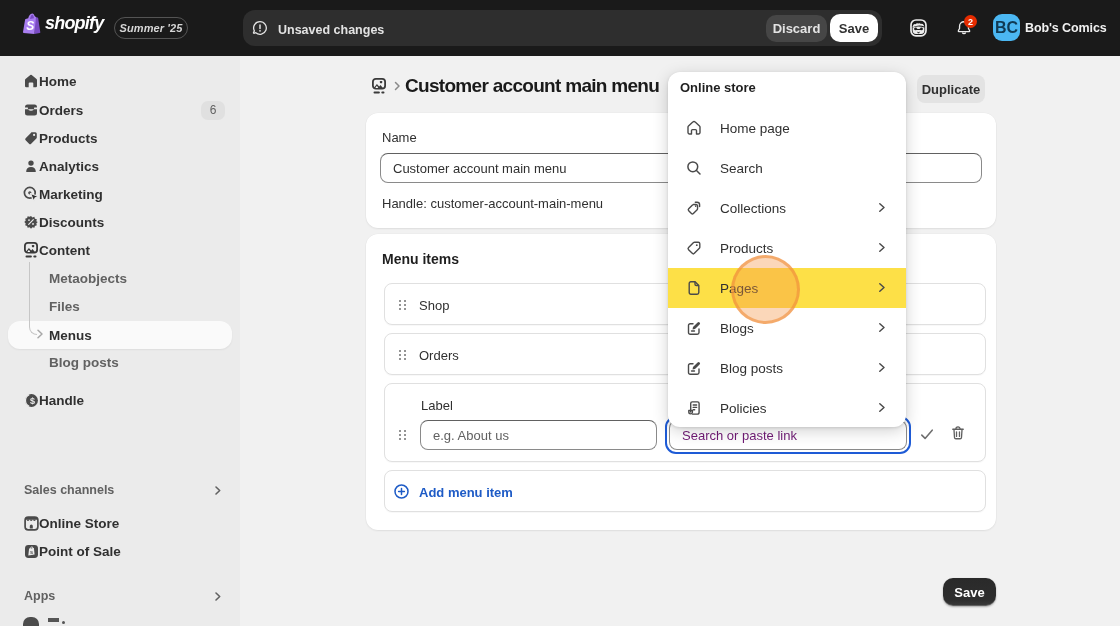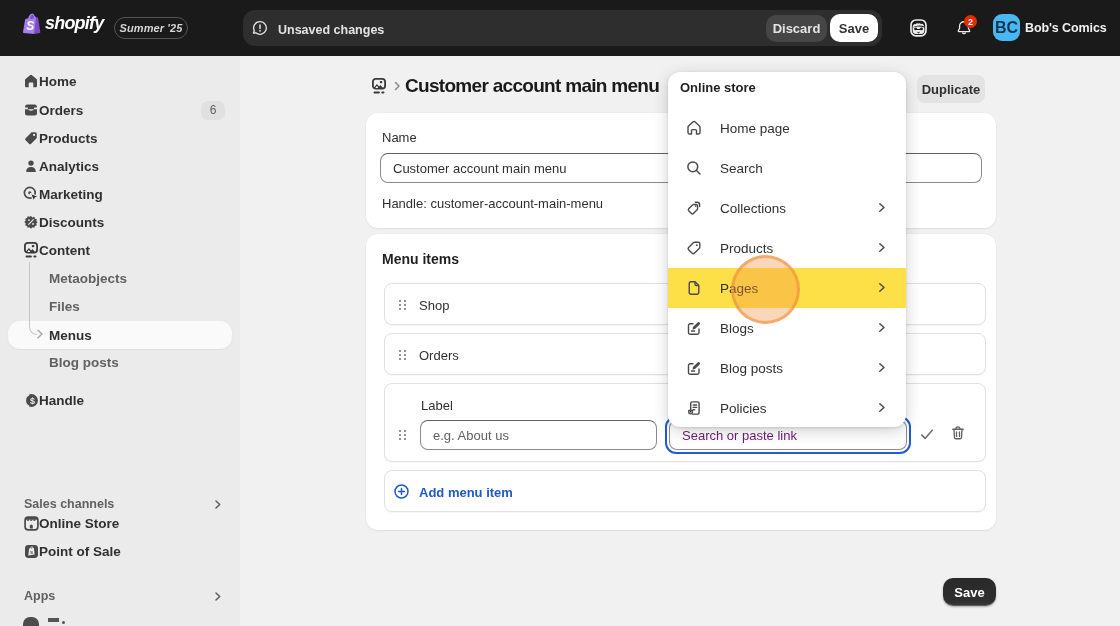--- a/index.html
+++ b/index.html
@@ -187,21 +187,21 @@
   <div class="nav" style="top:330px">
       <span class="ic">
     <svg width="15" height="15" viewBox="0 0 15 15" fill="#4a4a4a">
           <circle cx="7.5" cy="7.5" r="6.4"></circle>
           <text x="6" y="10.7" font-size="9" font-weight="bold" fill="#ebebeb" font-family="Liberation Sans">$</text>
           <path d="M5.2 1.7 A6.4 6.4 0 0 0 5.2 13.3" stroke="#ebebeb" stroke-width="1.2" fill="none"></path>
         </svg>
   </span>
       <span class="lbl">Handle</span>
     </div>
-  <div class="navhead" style="top:434px">Sales channels
+  <div class="navhead" style="top:420px">Sales channels
     <svg width="11" height="11" viewBox="0 0 11 11" fill="none" stroke="#616161" stroke-width="1.6" stroke-linecap="round" stroke-linejoin="round">
         <path d="M4 2 L7.7 5.5 L4 9"></path>
       </svg>
   </div>
   <div class="nav" style="top:453px">
       <span class="ic">
     <svg width="15" height="15" viewBox="0 0 15 15" fill="none">
           <rect x="1.1" y="1.1" width="12.8" height="12.8" rx="3.2" stroke="#4a4a4a" stroke-width="1.7"></rect>
           <path d="M1.8 1.8 h11.4 v1.9 h-11.4 Z" fill="#4a4a4a"></path>
           <path d="M2.6 3.6 a1.4 1.4 0 0 0 2.8 0 Z M5.8 3.6 a1.4 1.4 0 0 0 2.8 0 Z M9 3.6 a1.4 1.4 0 0 0 2.8 0 Z" fill="#4a4a4a"></path>

